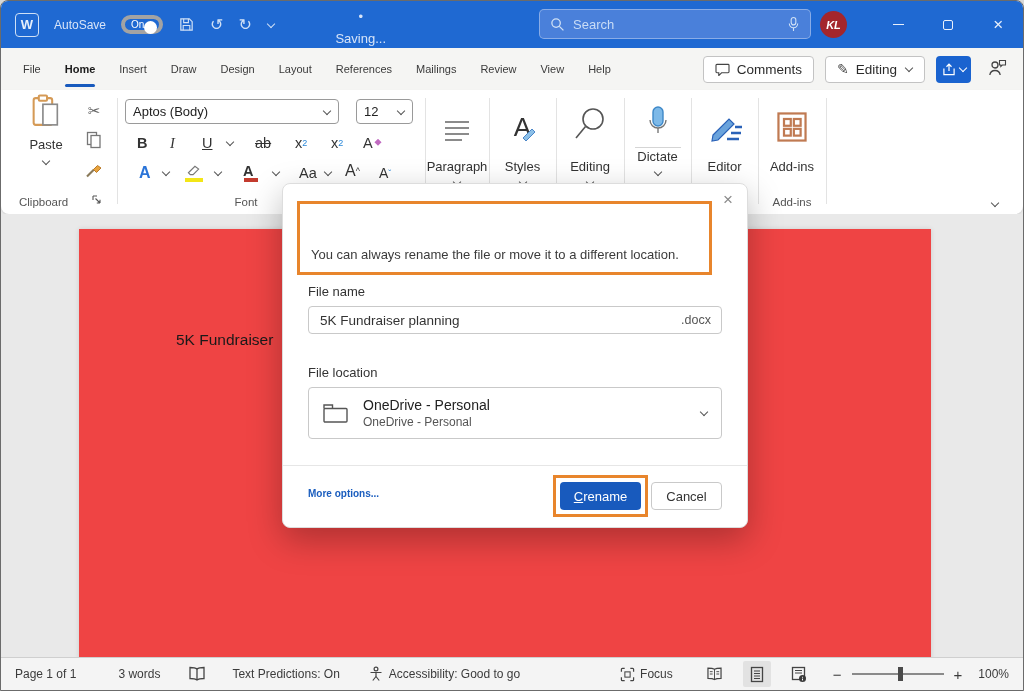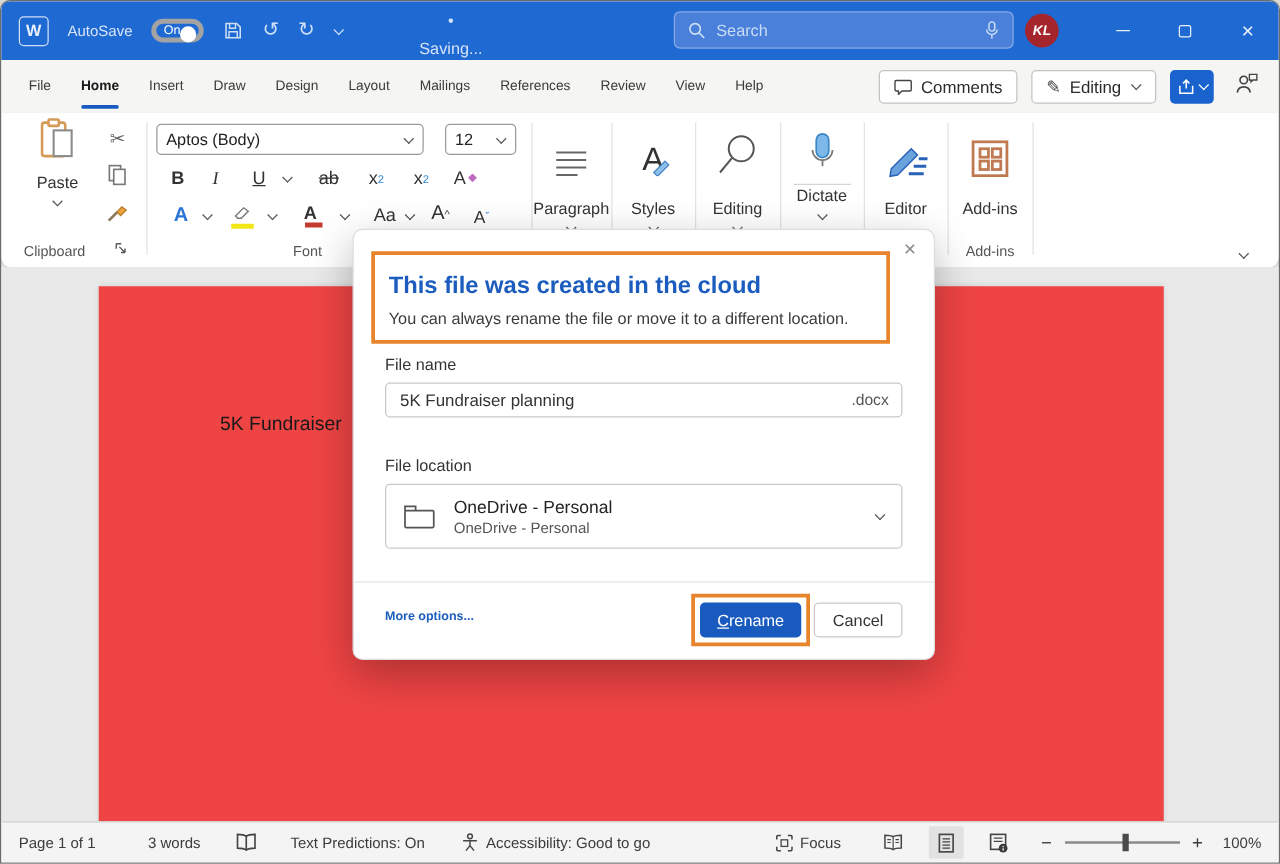--- a/index.html
+++ b/index.html
@@ -177,22 +177,22 @@
     </div>
   </div>
 
   <div class="tabrow">
     <span class="tab">File</span>
     <span class="tab active">Home</span>
     <span class="tab">Insert</span>
     <span class="tab">Draw</span>
     <span class="tab">Design</span>
     <span class="tab">Layout</span>
+    <span class="tab">References</span>
     <span class="tab">Mailings</span>
-    <span class="tab">References</span>
     <span class="tab">Review</span>
     <span class="tab">View</span>
     <span class="tab">Help</span>
     <div class="tabrow-right">
       <div class="pill-btn">
         <span class="sb-icon">
           <svg width="15" height="13" viewBox="0 0 16 14">
               <path d="M2 1.5h12a1 1 0 0 1 1 1v7a1 1 0 0 1-1 1H7l-3 3v-3H2a1 1 0 0 1-1-1v-7a1 1 0 0 1 1-1z" fill="none" stroke="#444" stroke-width="1.2"></path>
             </svg>
         </span>
@@ -389,21 +389,20 @@
   </div>
 
   <div class="docarea">
     <div class="page">
       <span class="doc-heading">5K Fundraiser</span>
     </div>
   </div>
 
   <div class="dialog">
     <span class="dlg-close">×</span>
-    <div class="dlg-title">This file was created in the cloud</div>
     <div class="dlg-sub">You can always rename the file or move it to a different location.</div>
     <div class="annot annot-title"></div>
 
     <span class="dlg-label" style="left:25px; top:100px">File name</span>
     <div class="name-wrap">
       <input type="text" value="5K Fundraiser planning" style="">
       <span class="ext">.docx</span>
     </div>
 
     <span class="dlg-label" style="left:25px; top:181px">File location</span>

